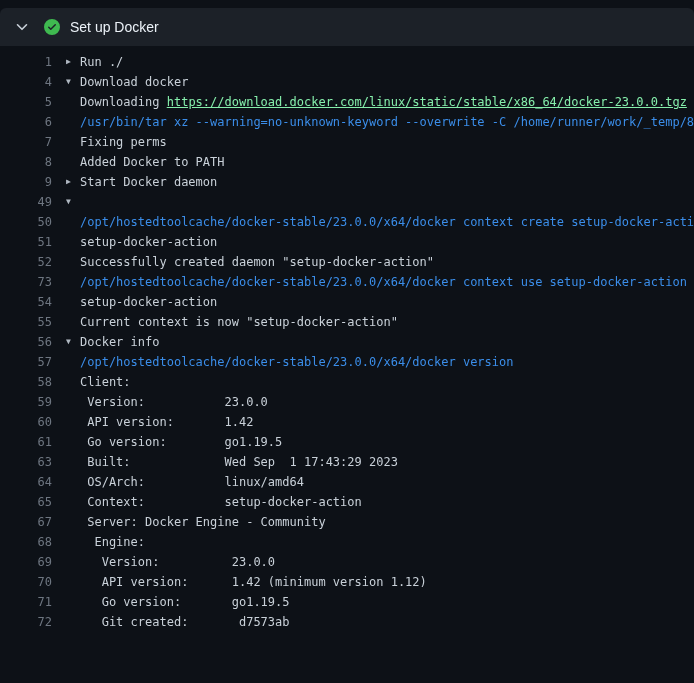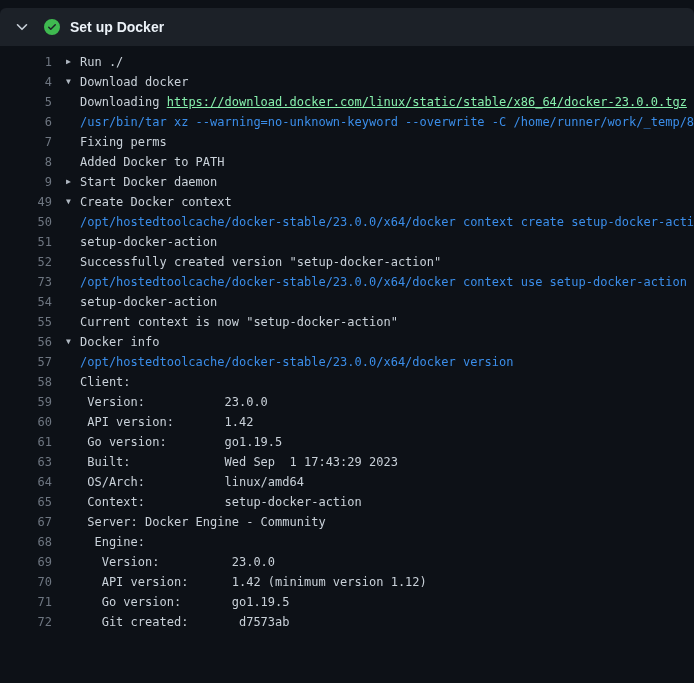--- a/index.html
+++ b/index.html
@@ -23,21 +23,21 @@
   }
   .step-header .chev { display: inline-flex; width: 16px; height: 16px; align-items: center; justify-content: center; }
   .step-header .chev svg { stroke: #c9d1d9; }
   .step-header .status { display: inline-flex; width: 16px; height: 16px; margin-left: 14px; }
   .step-header .status svg path { fill: var(--success-green, #3fb950); }
   .step-title {
     margin-left: 10px;
     font-family: "Liberation Sans", sans-serif;
     font-size: 14px;
     color: #ecf2f8;
-    font-weight: 700;
+    font-weight: 400;
   }
 
   .log {
     padding-top: 6px;
     background: #0d1117;
   }
   .log-line {
     display: flex;
     align-items: center;
     height: 20px;
@@ -94,24 +94,24 @@
 
   <div class="log">
 
   <div class="log-line"><span class="line-num">1</span><span class="line-content"><span class="arrow-slot">▶</span><span class="seg seg-plain">Run ./</span></span></div>
       <div class="log-line"><span class="line-num">4</span><span class="line-content"><span class="arrow-slot">▼</span><span class="seg seg-plain">Download docker</span></span></div>
       <div class="log-line"><span class="line-num">5</span><span class="line-content"><span class="arrow-slot"></span><span class="seg seg-plain">Downloading </span><span class="seg seg-link">https://download.docker.com/linux/static/stable/x86_64/docker-23.0.0.tgz</span></span></div>
       <div class="log-line"><span class="line-num">6</span><span class="line-content"><span class="arrow-slot"></span><span class="seg seg-command">/usr/bin/tar xz --warning=no-unknown-keyword --overwrite -C /home/runner/work/_temp/8c93</span></span></div>
       <div class="log-line"><span class="line-num">7</span><span class="line-content"><span class="arrow-slot"></span><span class="seg seg-plain">Fixing perms</span></span></div>
       <div class="log-line"><span class="line-num">8</span><span class="line-content"><span class="arrow-slot"></span><span class="seg seg-plain">Added Docker to PATH</span></span></div>
       <div class="log-line"><span class="line-num">9</span><span class="line-content"><span class="arrow-slot">▶</span><span class="seg seg-plain">Start Docker daemon</span></span></div>
-      <div class="log-line"><span class="line-num">49</span><span class="line-content"><span class="arrow-slot">▼</span><span class="seg seg-plain">Create Docker context</span></span></div>
+      <div class="log-line"><span class="line-num">49</span><span class="line-content"><span class="arrow-slot">▼</span></span></div>
       <div class="log-line"><span class="line-num">50</span><span class="line-content"><span class="arrow-slot"></span><span class="seg seg-command">/opt/hostedtoolcache/docker-stable/23.0.0/x64/docker context create setup-docker-action</span></span></div>
       <div class="log-line"><span class="line-num">51</span><span class="line-content"><span class="arrow-slot"></span><span class="seg seg-plain">setup-docker-action</span></span></div>
-      <div class="log-line"><span class="line-num">52</span><span class="line-content"><span class="arrow-slot"></span><span class="seg seg-plain">Successfully created version "setup-docker-action"</span></span></div>
+      <div class="log-line"><span class="line-num">52</span><span class="line-content"><span class="arrow-slot"></span><span class="seg seg-plain">Successfully created daemon "setup-docker-action"</span></span></div>
       <div class="log-line"><span class="line-num">73</span><span class="line-content"><span class="arrow-slot"></span><span class="seg seg-command">/opt/hostedtoolcache/docker-stable/23.0.0/x64/docker context use setup-docker-action</span></span></div>
       <div class="log-line"><span class="line-num">54</span><span class="line-content"><span class="arrow-slot"></span><span class="seg seg-plain">setup-docker-action</span></span></div>
       <div class="log-line"><span class="line-num">55</span><span class="line-content"><span class="arrow-slot"></span><span class="seg seg-plain">Current context is now "setup-docker-action"</span></span></div>
       <div class="log-line"><span class="line-num">56</span><span class="line-content"><span class="arrow-slot">▼</span><span class="seg seg-plain">Docker info</span></span></div>
       <div class="log-line"><span class="line-num">57</span><span class="line-content"><span class="arrow-slot"></span><span class="seg seg-command">/opt/hostedtoolcache/docker-stable/23.0.0/x64/docker version</span></span></div>
       <div class="log-line"><span class="line-num">58</span><span class="line-content"><span class="arrow-slot"></span><span class="seg seg-plain">Client:</span></span></div>
       <div class="log-line"><span class="line-num">59</span><span class="line-content"><span class="arrow-slot"></span><span class="seg seg-plain"> Version:           23.0.0</span></span></div>
       <div class="log-line"><span class="line-num">60</span><span class="line-content"><span class="arrow-slot"></span><span class="seg seg-plain"> API version:       1.42</span></span></div>
       <div class="log-line"><span class="line-num">61</span><span class="line-content"><span class="arrow-slot"></span><span class="seg seg-plain"> Go version:        go1.19.5</span></span></div>
       <div class="log-line"><span class="line-num">63</span><span class="line-content"><span class="arrow-slot"></span><span class="seg seg-plain"> Built:             Wed Sep  1 17:43:29 2023</span></span></div>

